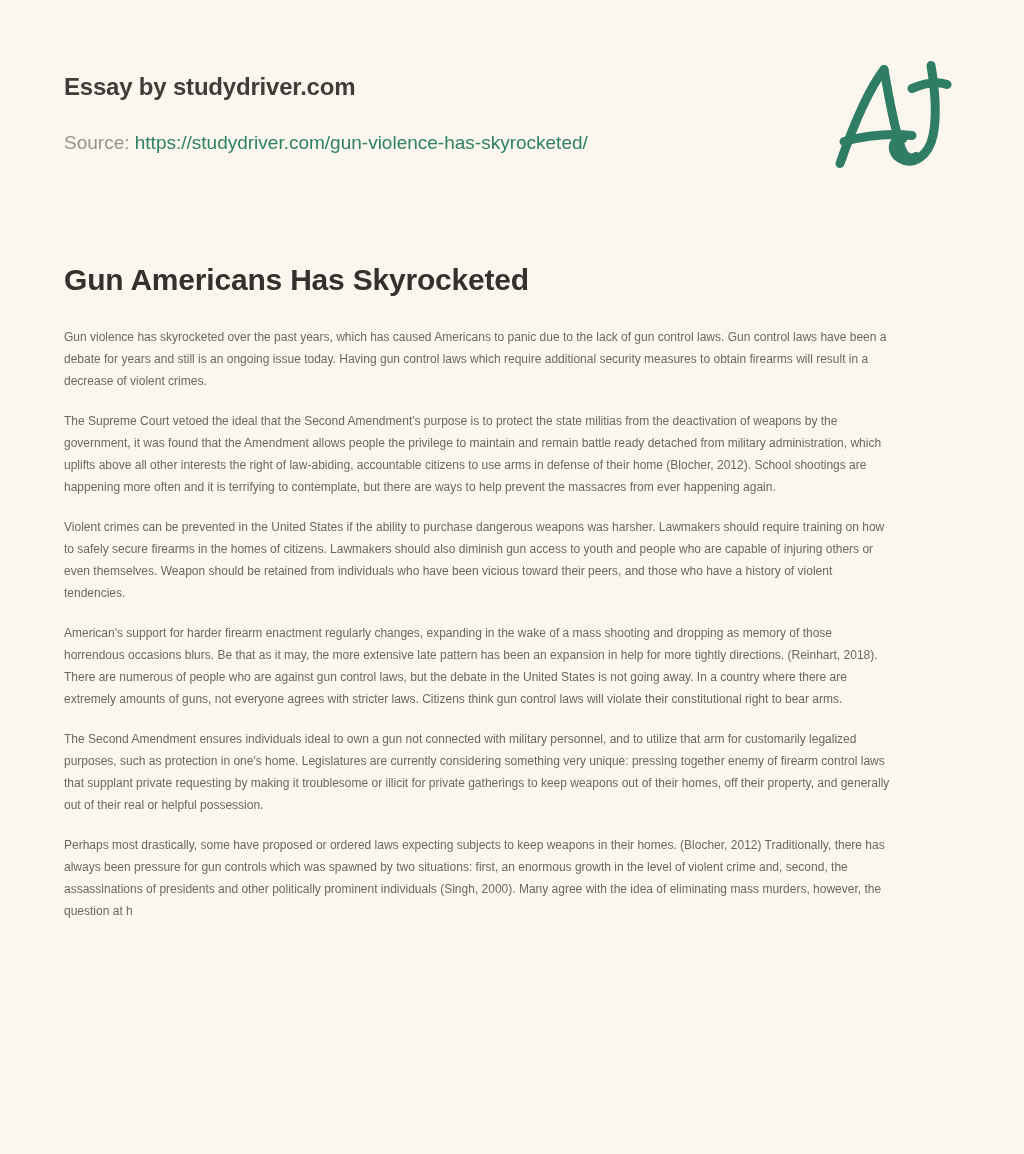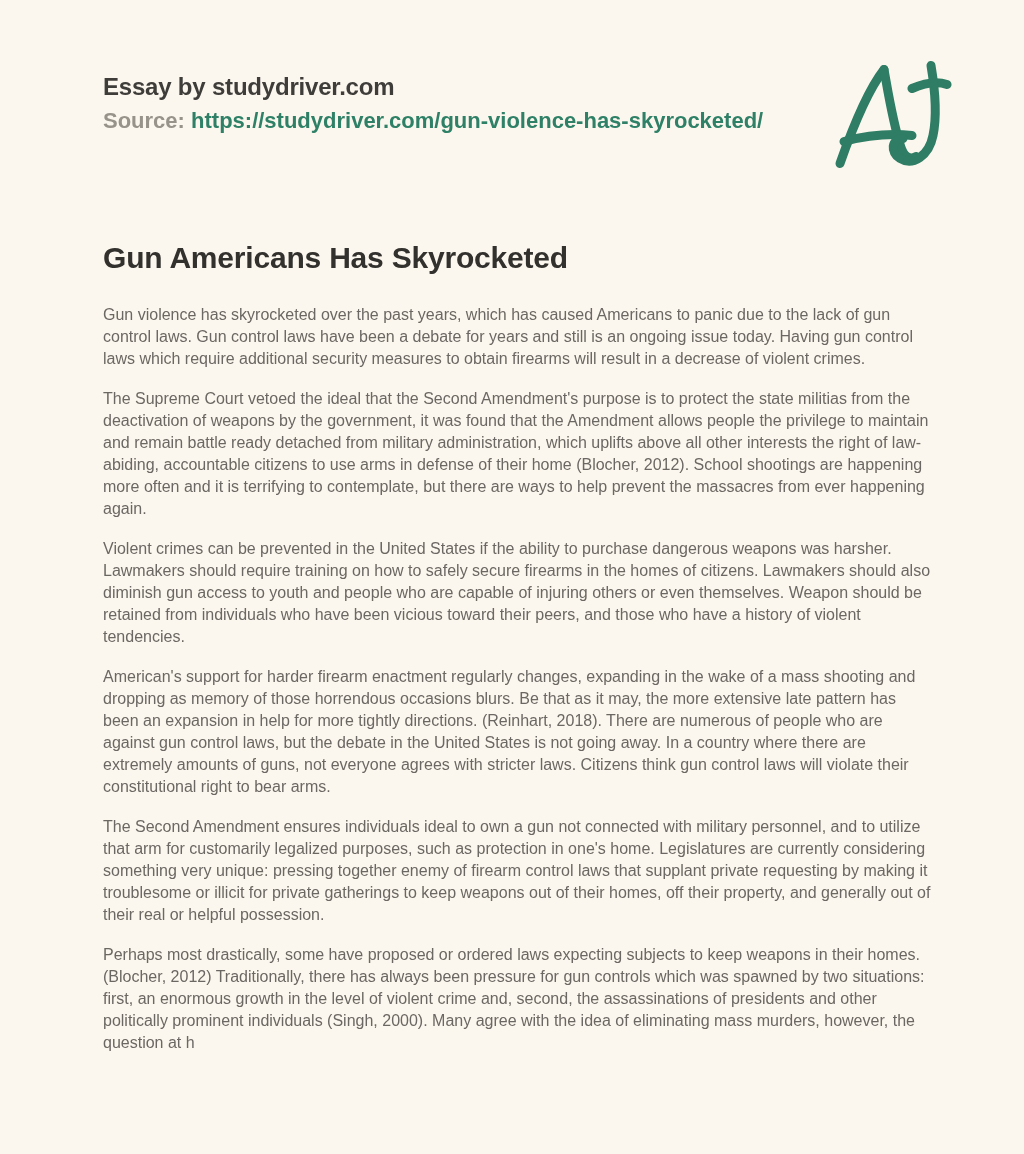--- a/index.html
+++ b/index.html
@@ -11,35 +11,34 @@
     height: 1154px;
     overflow: hidden;
     background: #fcf7ee;
     font-family: "Liberation Sans", sans-serif;
   }
   .page {
     position: relative;
     width: 1024px;
     height: 1154px;
     box-sizing: border-box;
-    padding: 72px 96px 0 103px;
+    padding: 72px 96px 0 64px;
   }
   .doc-header-title {
     margin: 0;
     font-size: 24px;
     font-weight: 700;
     letter-spacing: -0.2px;
     color: #3f3d3a;
     line-height: 30px;
   }
   .source-row {
-    margin-top: 8px;
-    font-size: 22px;
+    margin-top: 30px;
+    font-size: 19px;
     line-height: 22px;
-    font-weight: bold;
   }
   .source-label {
     color: #97928a;
   }
   .source-link {
     color: #2e8066;
     text-decoration: none;
   }
   .logo-wrap {
     position: absolute;
@@ -61,21 +60,21 @@
     letter-spacing: -0.2px;
     color: #33312e;
     line-height: 36px;
   }
   .essay-body {
     margin-top: 28px;
     width: 832px;
   }
   .essay-body p {
     margin: 0 0 18px 0;
-    font-size: 16px;
+    font-size: 12px;
     line-height: 22px;
     color: #6b6762;
   }
 </style>
 </head>
 <body>
 
 <div class="page">
 
   <h2 class="doc-header-title">Essay by studydriver.com</h2>

